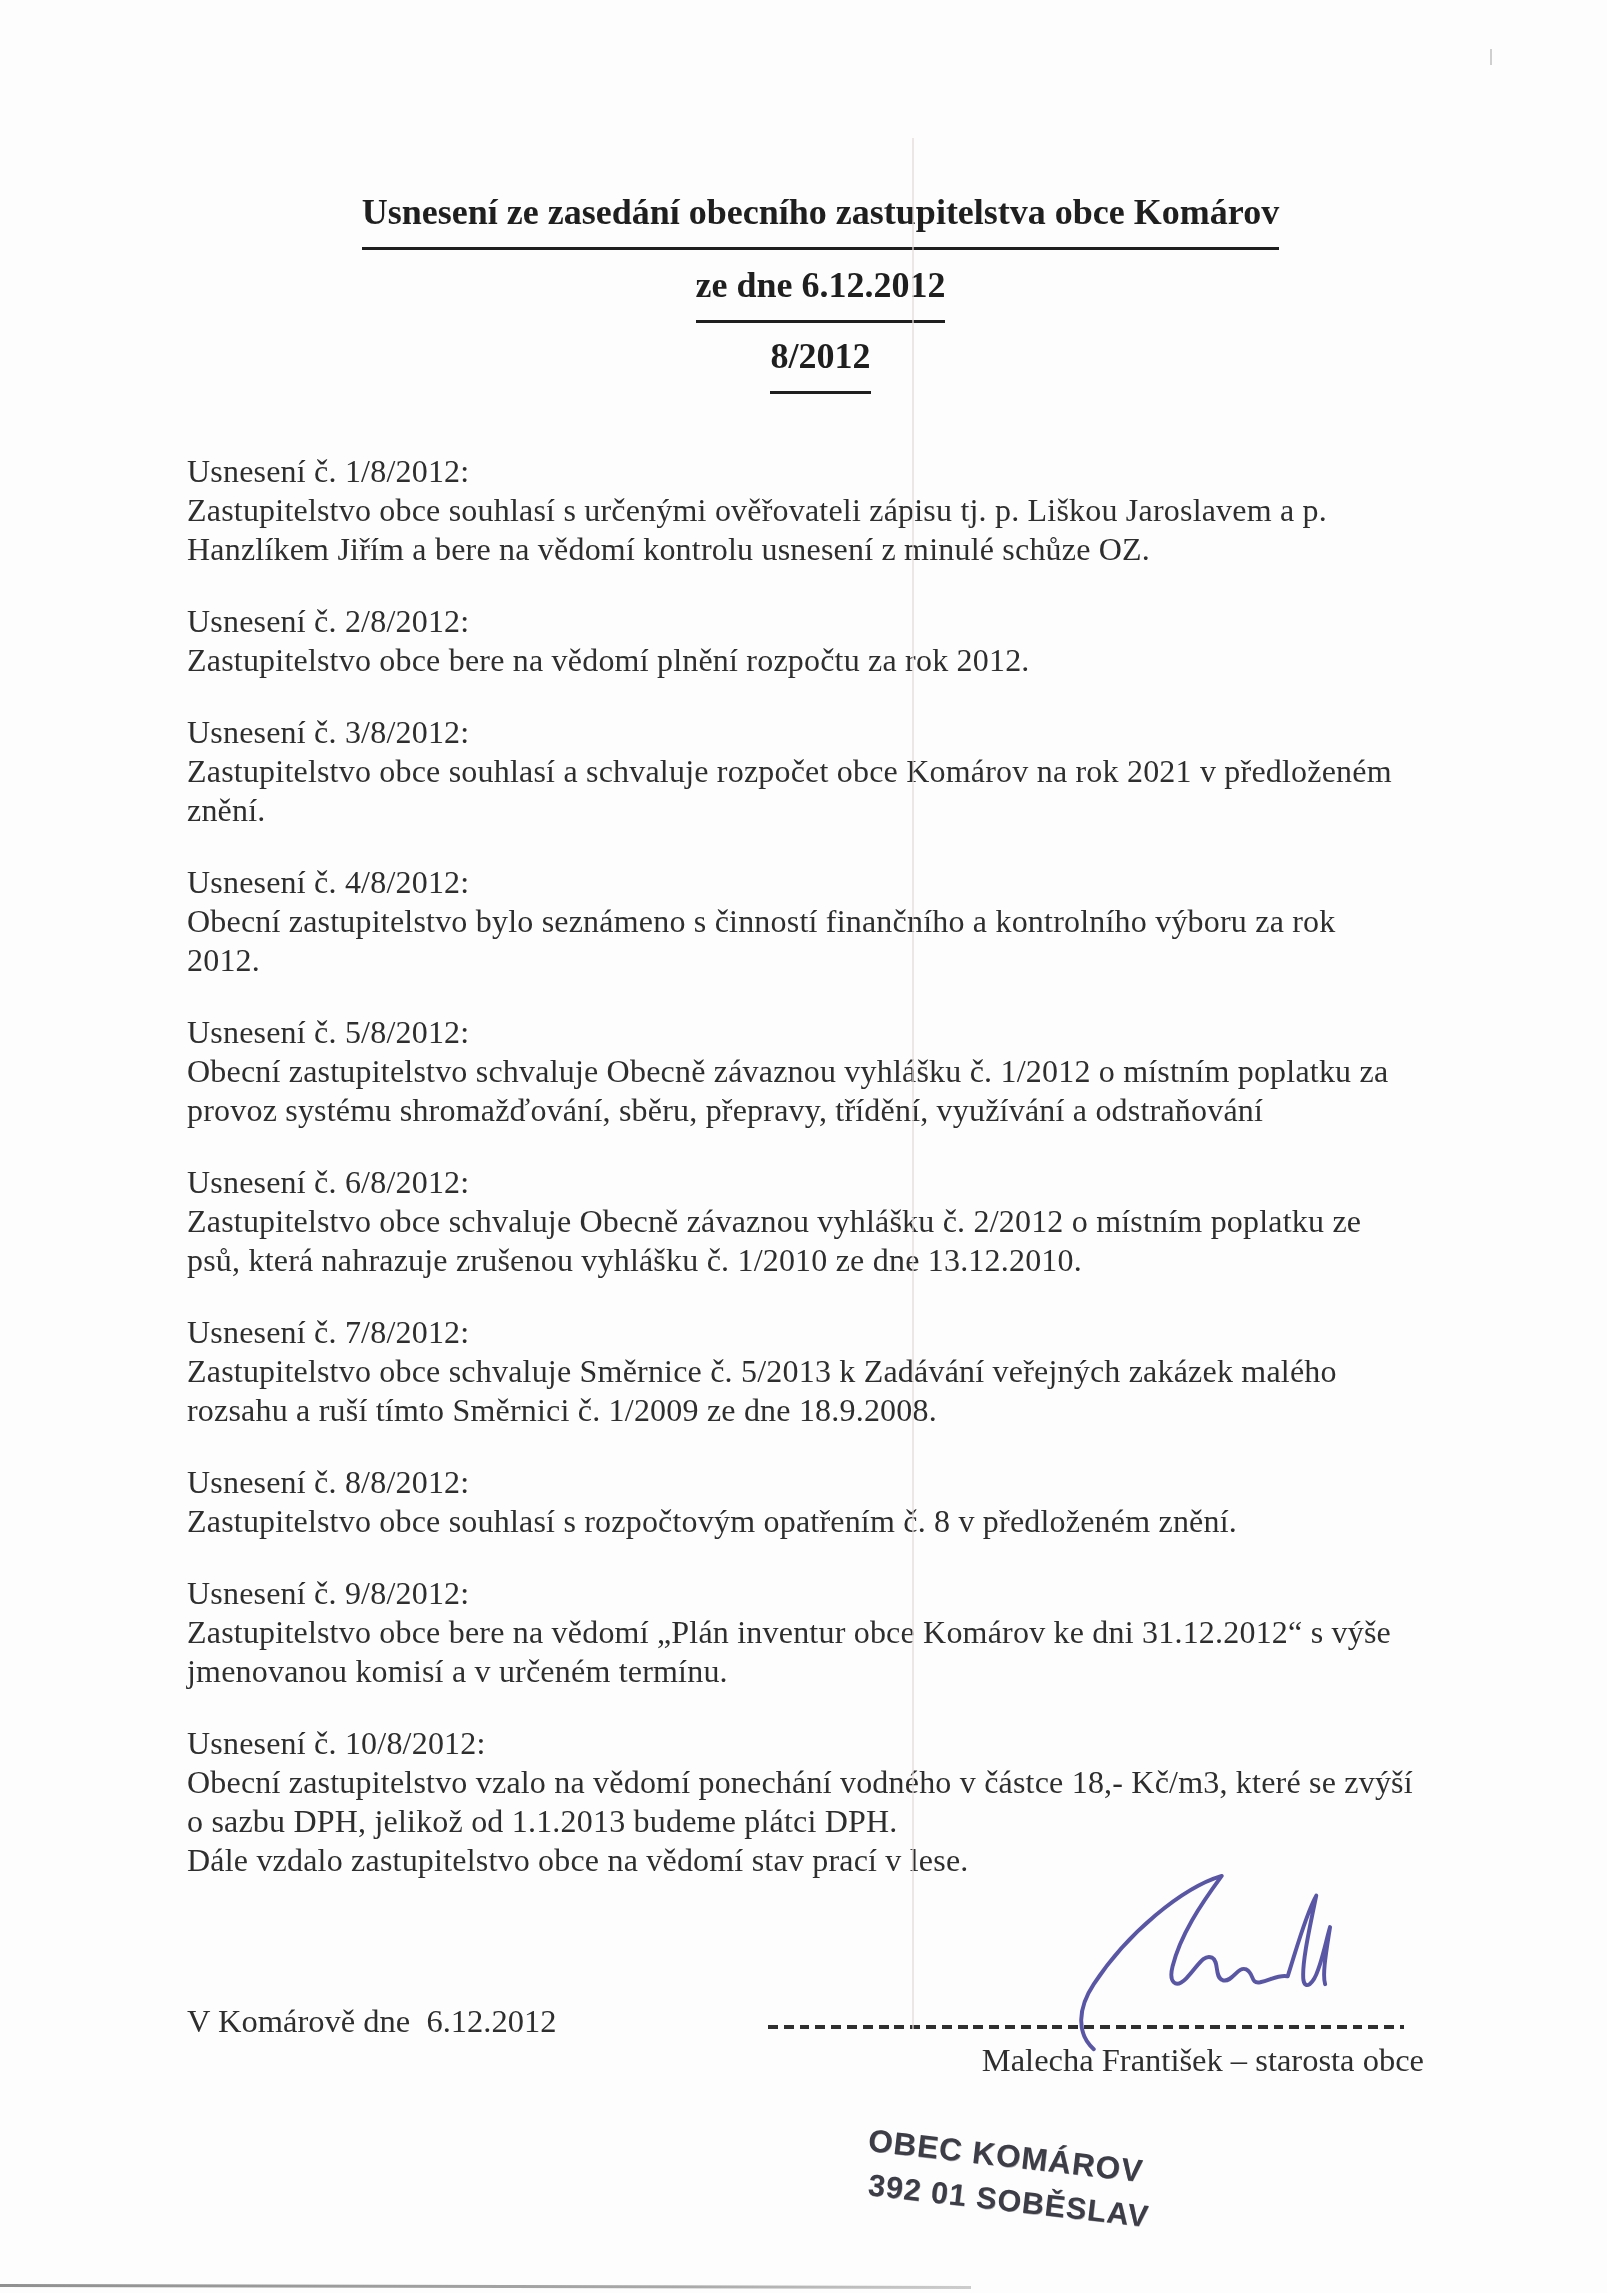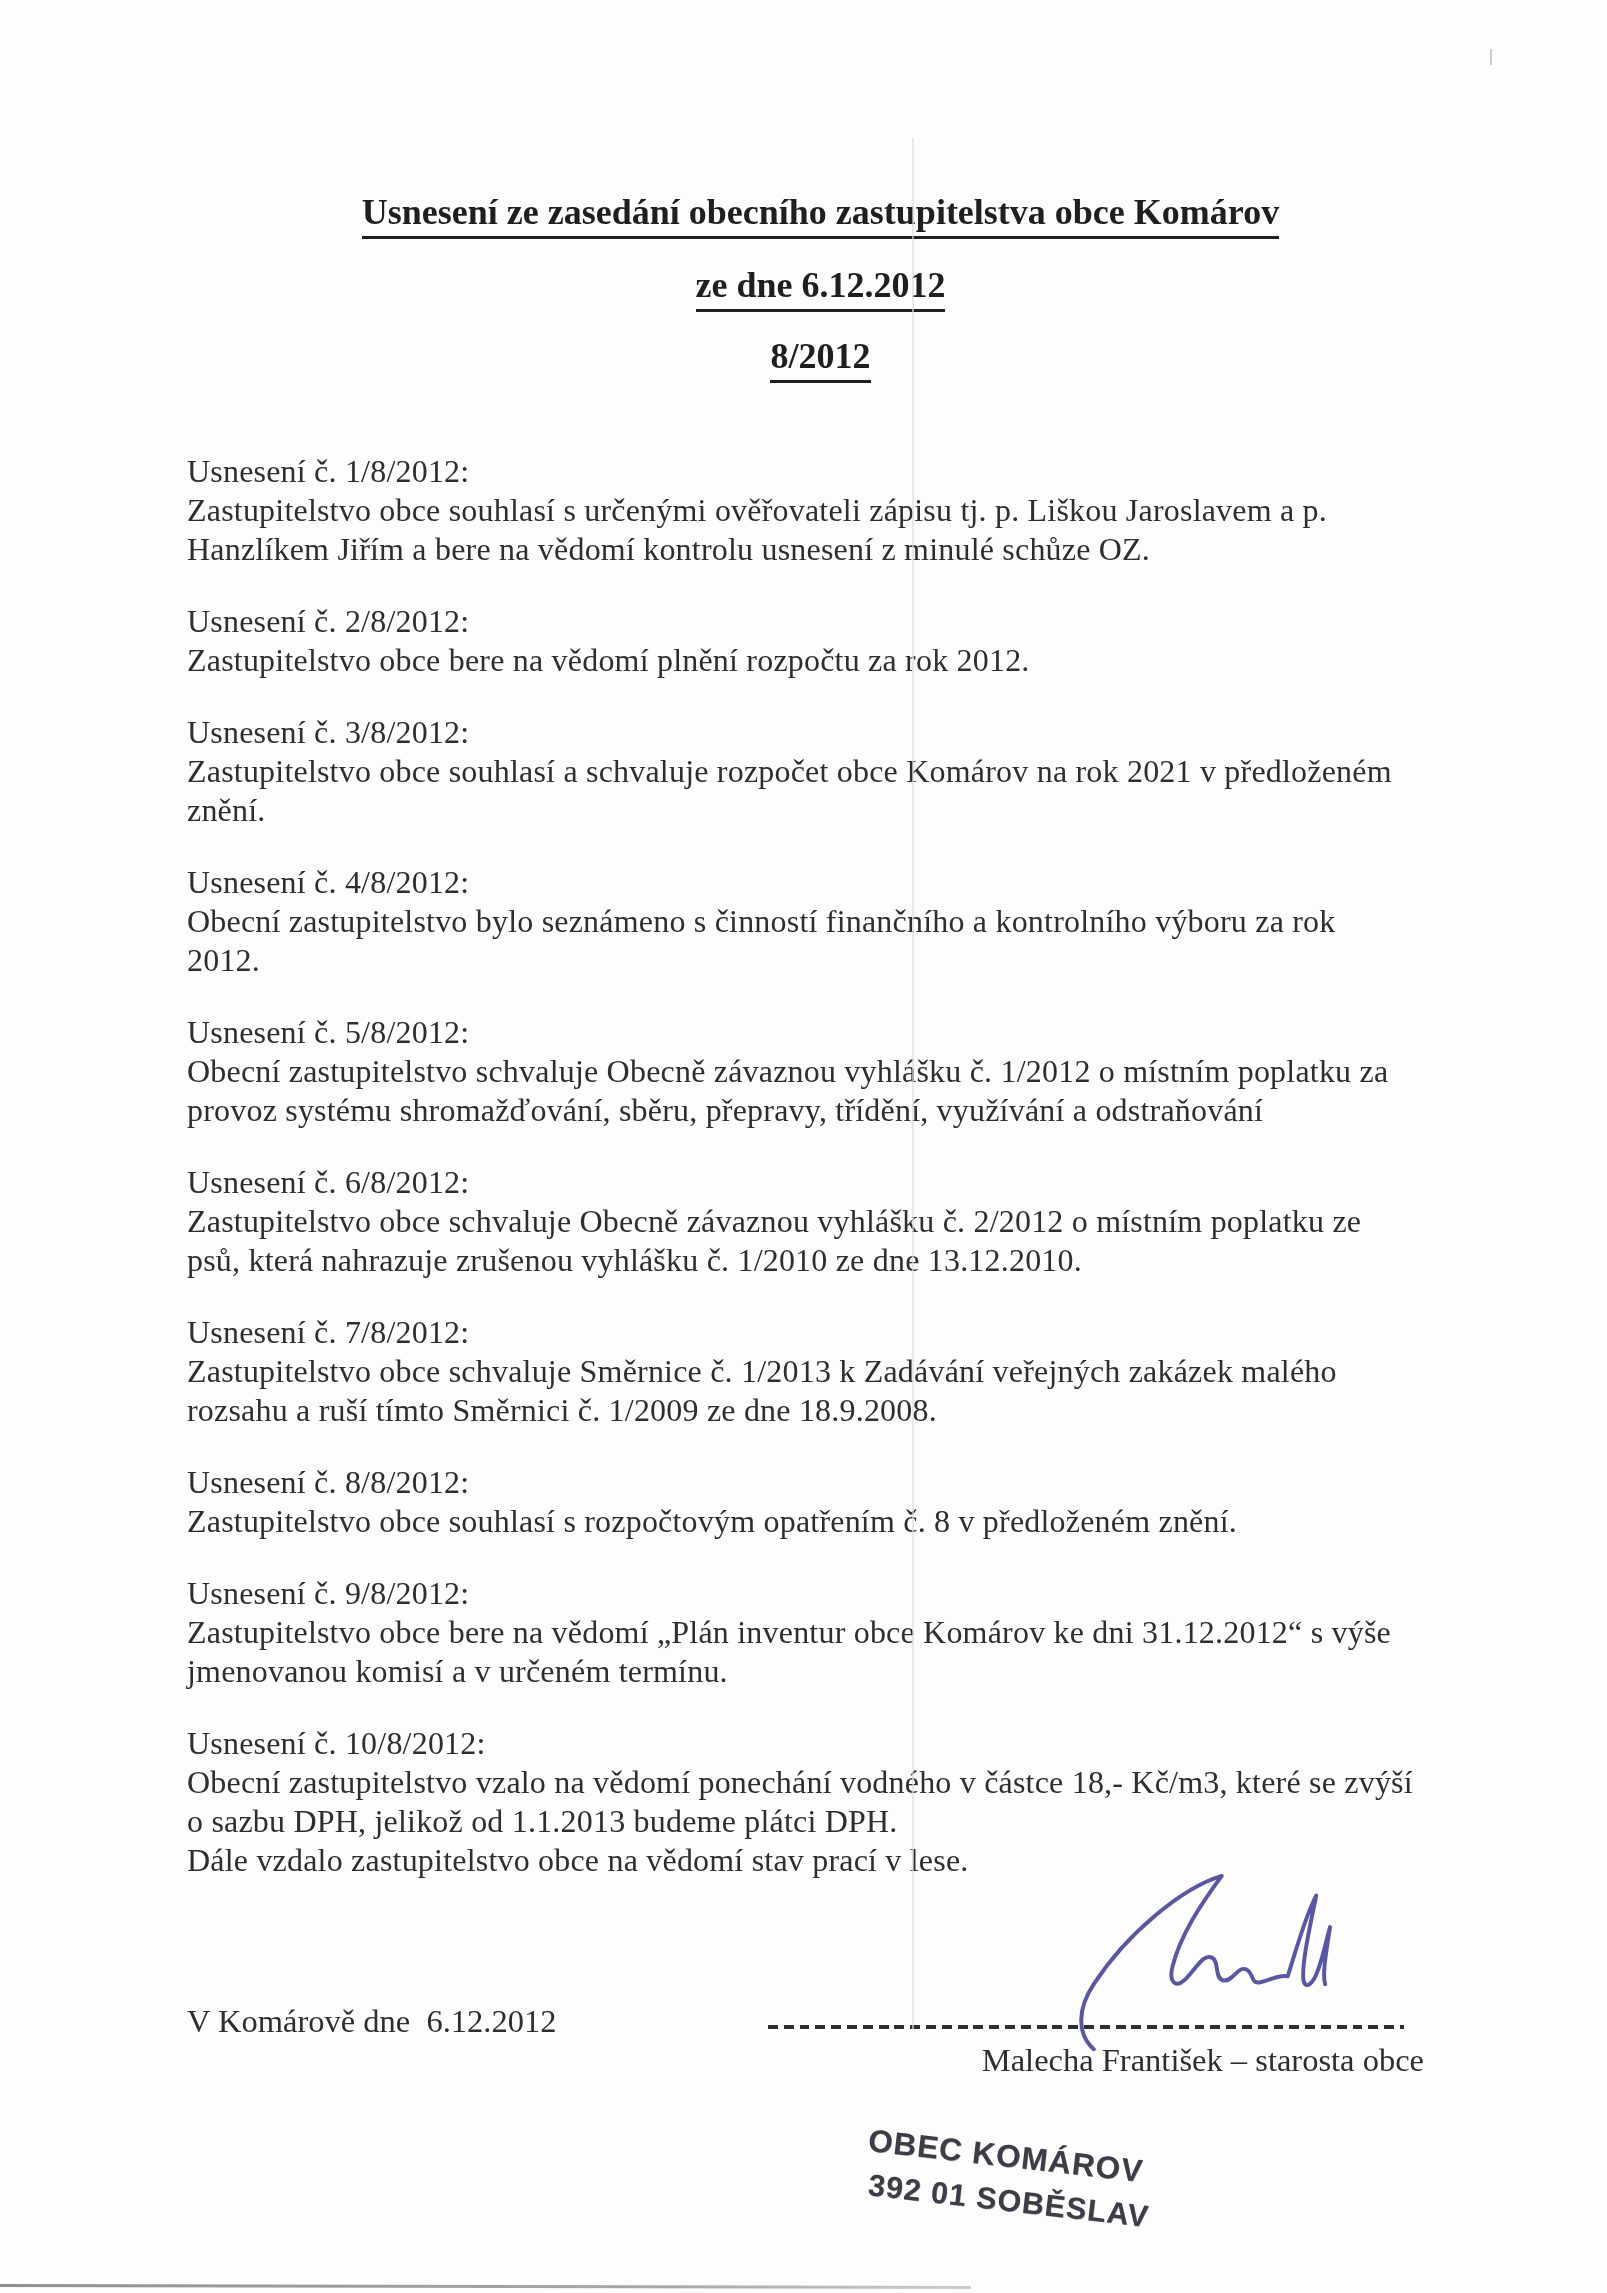--- a/index.html
+++ b/index.html
@@ -18,21 +18,21 @@
     position: absolute;
     left: 0; right: 0;
     text-align: center;
     font-weight: bold;
     color: #1f1f1f;
     padding-left: 33px; 
   }
   .title-line span {
     display: inline-block;
     border-bottom: 3.9px solid #1f1f1f;
-    padding-bottom: 3px;
+    padding-bottom: 14px;
     white-space: pre;
   }
   .title-1 { top: 191px; font-size: 36px; }
   .title-2 { top: 264px; font-size: 36px; }
   .title-3 { top: 335px; font-size: 36px; }
 
   
   .body-block {
     position: absolute;
     left: 187px;
@@ -161,21 +161,21 @@
     </div>
 
     <div class="section">
       <div class="line">Usnesení č. 6/8/2012:</div>
       <div class="line">Zastupitelstvo obce schvaluje Obecně závaznou vyhlášku č. 2/2012 o místním poplatku ze</div>
       <div class="line">psů, která nahrazuje zrušenou vyhlášku č. 1/2010 ze dne 13.12.2010.</div>
     </div>
 
     <div class="section">
       <div class="line">Usnesení č. 7/8/2012:</div>
-      <div class="line">Zastupitelstvo obce schvaluje Směrnice č. 1/2013 k Zadávání veřejných zakázek malého</div>
+      <div class="line">Zastupitelstvo obce schvaluje Směrnice č. 5/2013 k Zadávání veřejných zakázek malého</div>
       <div class="line">rozsahu a ruší tímto Směrnici č. 1/2009 ze dne 18.9.2008.</div>
     </div>
 
     <div class="section">
       <div class="line">Usnesení č. 8/8/2012:</div>
       <div class="line">Zastupitelstvo obce souhlasí s rozpočtovým opatřením č. 8 v předloženém znění.</div>
     </div>
 
     <div class="section">
       <div class="line">Usnesení č. 9/8/2012:</div>

